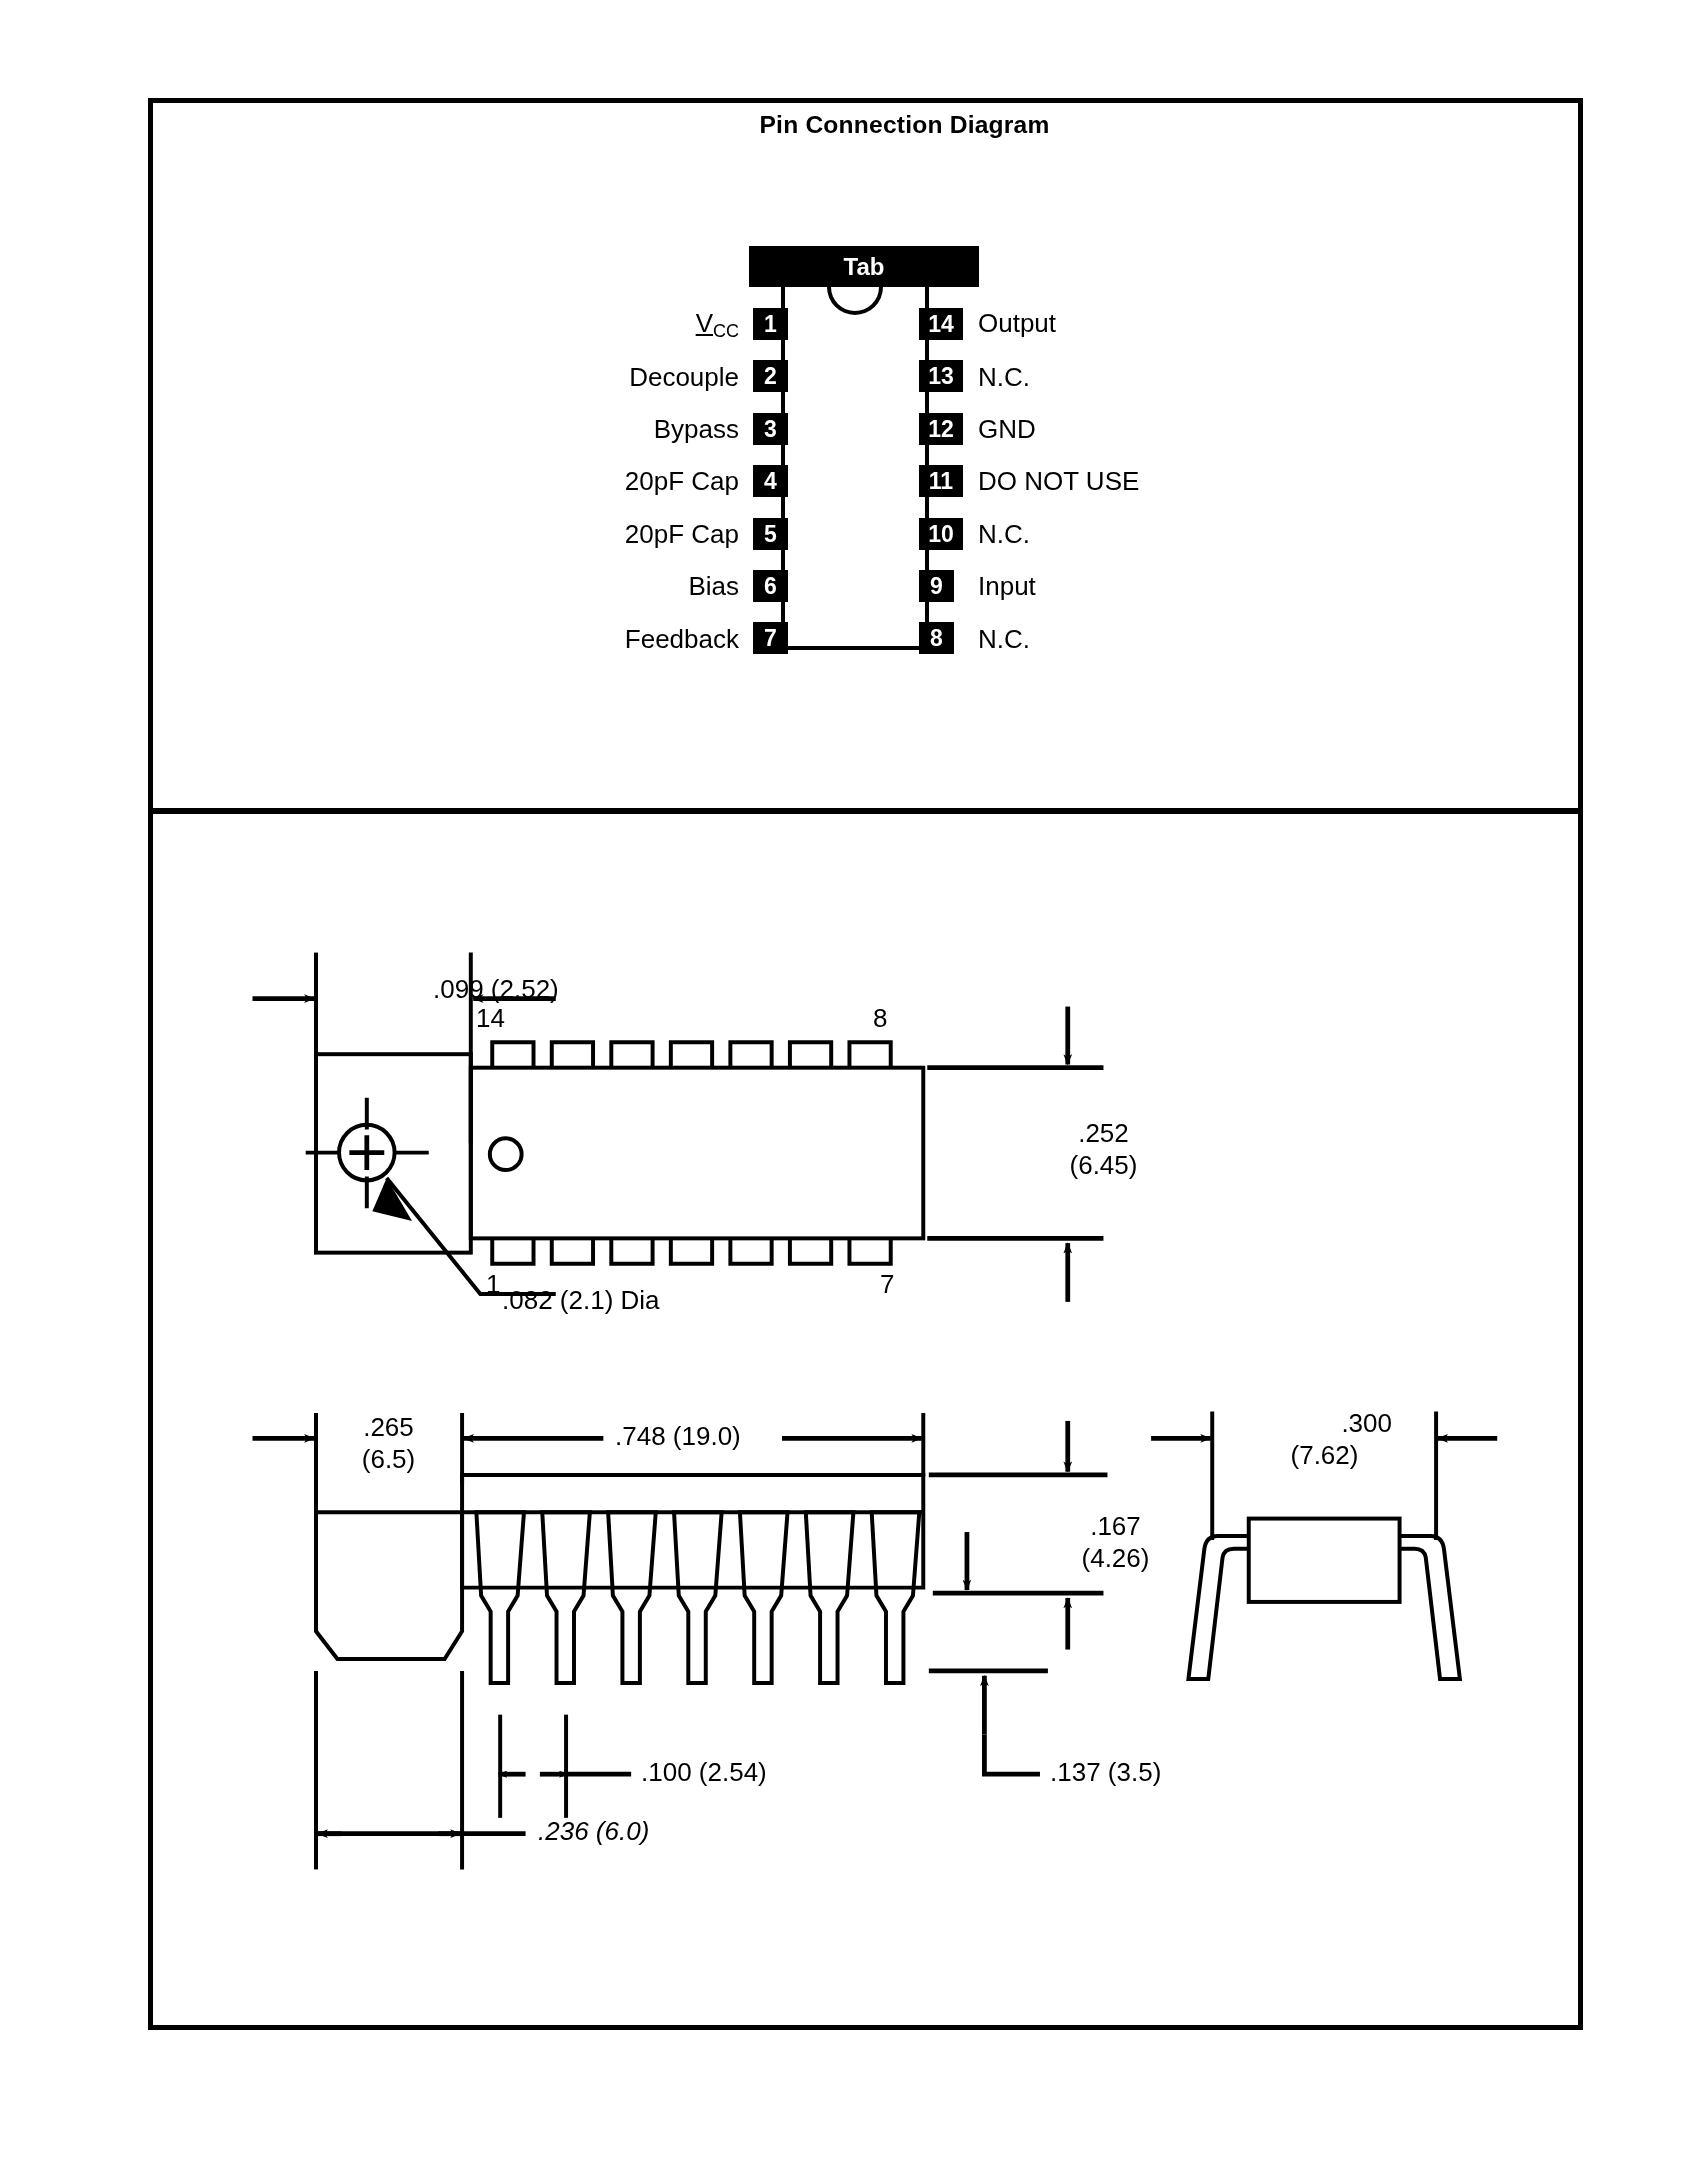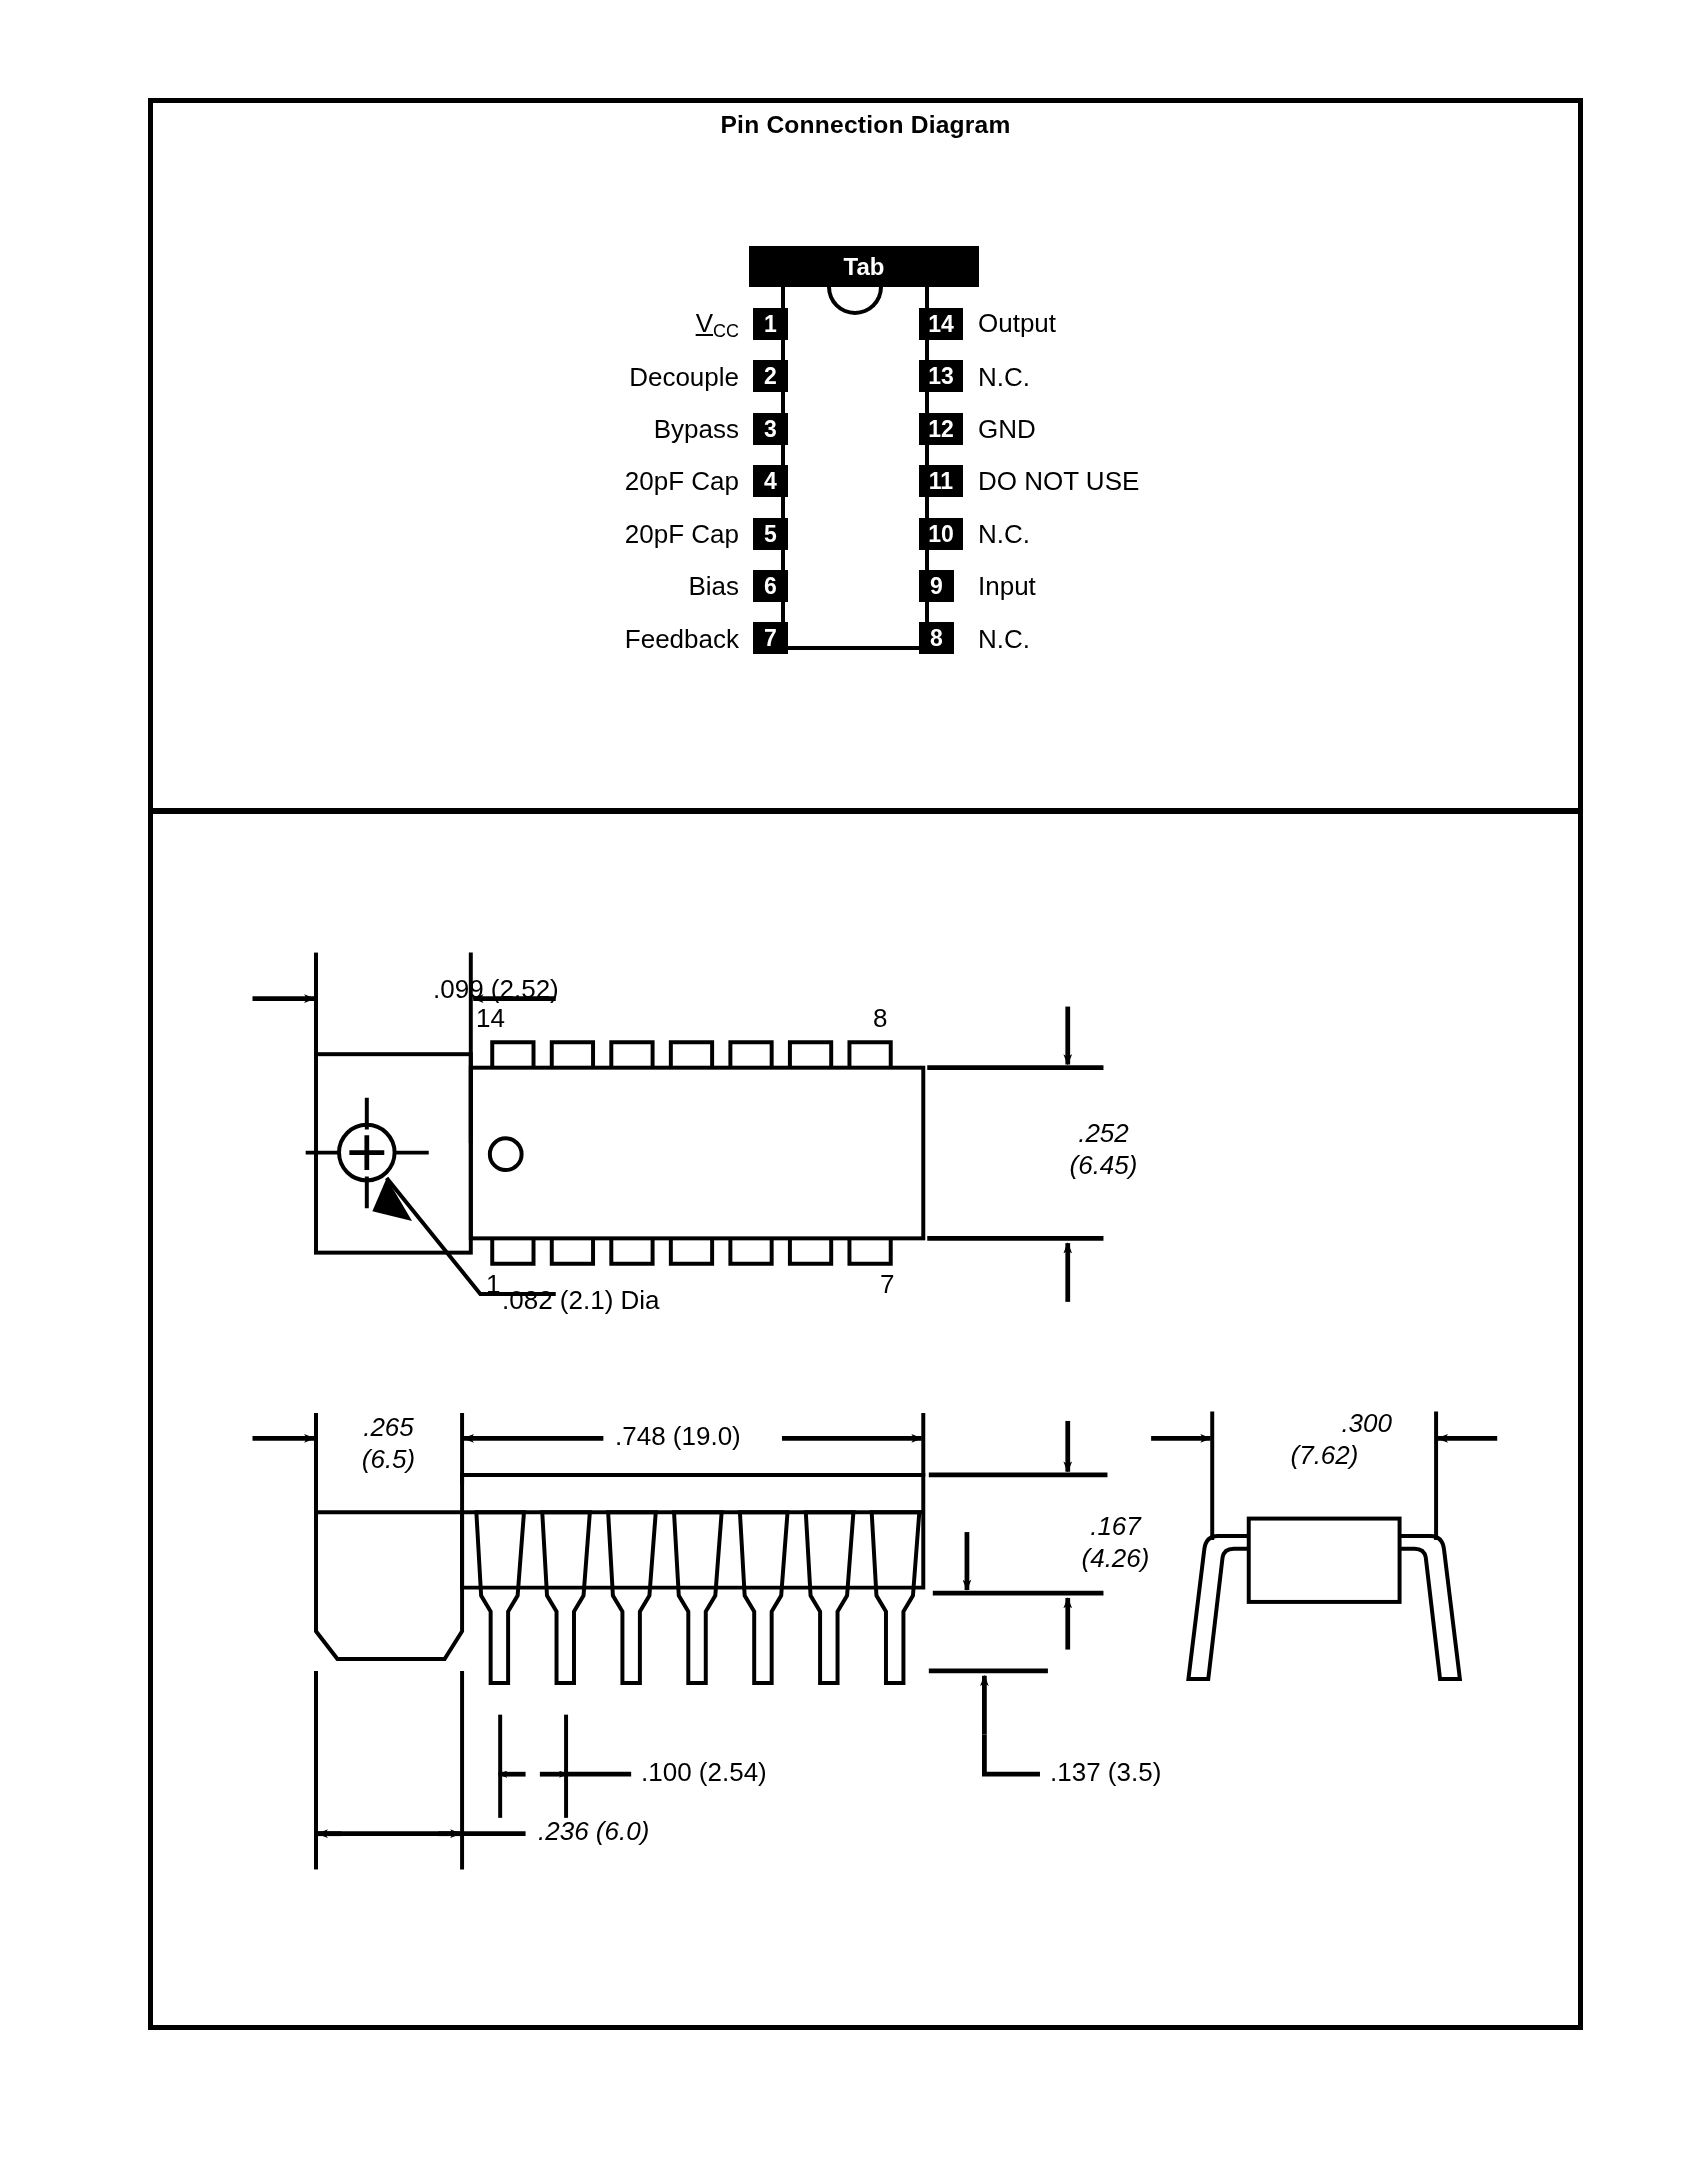--- a/index.html
+++ b/index.html
@@ -42,20 +42,21 @@
   
   .pcd-title {
     position: absolute;
     left: 148px;
     top: 111px;
     width: 1435px;
     text-align: center;
     font-size: 24.6px;
     font-weight: bold;
     letter-spacing: 0.2px;
+    padding-left: 39px;
   }
 
   .ic-wrap { position: absolute; left: 0; top: 0; }
 
   .tab-bar {
     position: absolute;
     left: 749px;
     top: 246px;
     width: 230px;
     height: 41px;
@@ -120,21 +121,21 @@
   .sub { font-size: 18px; vertical-align: -0.25em; letter-spacing: 0; }
 
   
   .mech { position: absolute; left: 0; top: 0; width: 1687px; height: 2183px; }
   .dimtext {
     position: absolute;
     font-size: 26px;
     line-height: 1.15;
     white-space: nowrap;
   }
-  .dimtext.ctr { text-align: center; font-style: italic; }
+  .dimtext.ctr { text-align: center; }
 </style>
 </head>
 <body>
 
 <div id="root">
 
   <div class="frame"></div>
   <div class="divider"></div>
 
   <div class="pcd-title">Pin Connection Diagram</div>

